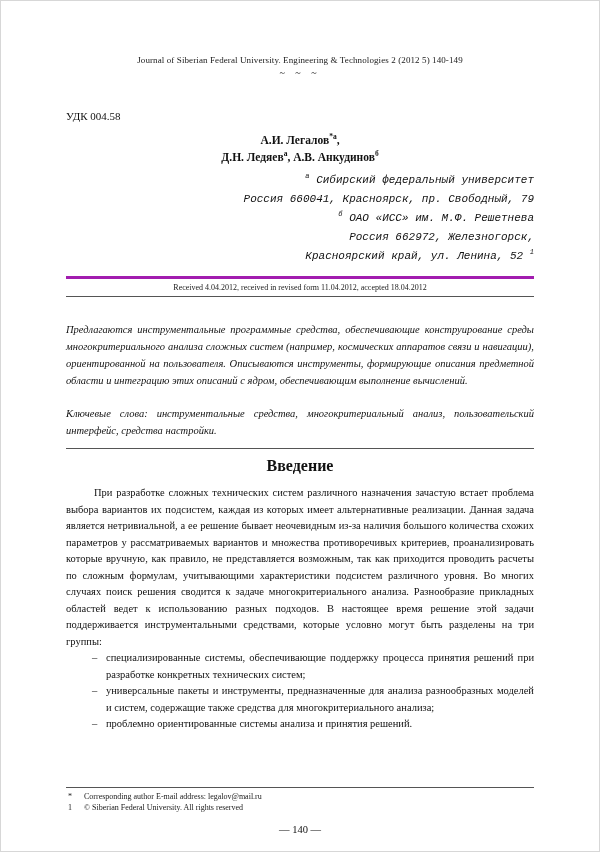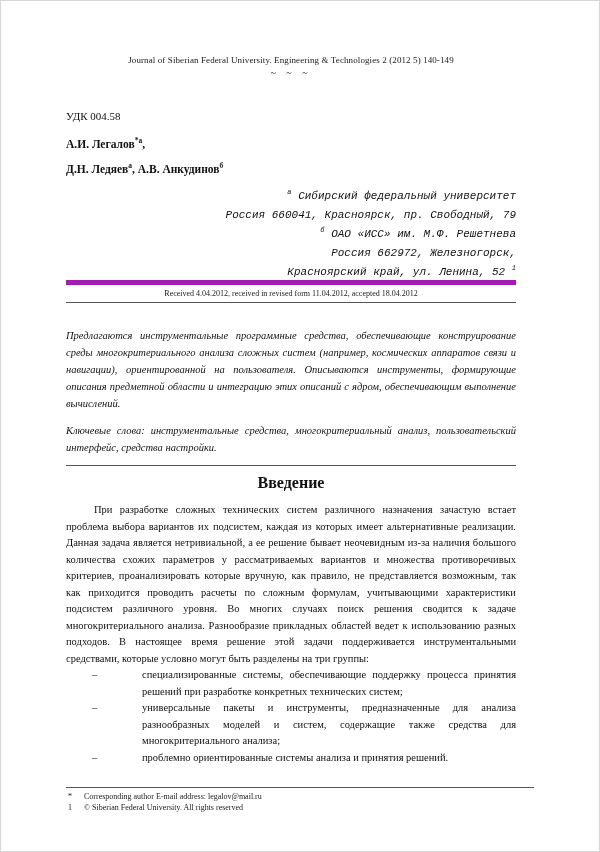--- a/index.html
+++ b/index.html
@@ -7,61 +7,62 @@
   body { font-family: "Liberation Serif", serif; color: #111; }
   .page {
     position: relative;
     width: 600px;
     height: 852px;
     margin: 0 auto;
     background: #ffffff;
     border: 1px solid #d7d7d7;
     overflow: hidden;
   }
-  .content { padding: 54px 83px 0 65px; }
+  .content { padding: 54px 65px 0 65px; }
 
   .journal-line { text-align: center; font-size: 9px; letter-spacing: 0.1px; color: #1a1a1a; }
   .tilde-line { text-align: center; font-size: 10px; letter-spacing: 4px; color: #1a1a1a; margin-top: 2px; }
 
   .udc { margin-top: 32px; font-size: 11px; }
 
   .title { margin-top: 14px; font-size: 14px; font-weight: bold; line-height: 26px; max-width: 430px; }
 
-  .authors { margin-top: 8px; text-align: left; font-weight: bold; font-size: 11.5px; line-height: 22px; }
+  .authors { margin-top: 8px; text-align: center; font-weight: bold; font-size: 11.5px; line-height: 13px; }
   .authors sup { font-size: 7.5px; font-weight: bold; }
 
   .affiliations { margin-top: 5px; text-align: right; font-style: italic; font-size: 11px; line-height: 15.5px; font-family: Liberation Mono, monospace; }
   .affiliations sup { font-size: 7px; }
 
   .received-block {
-    border-top: 5px solid #a21caf;
+    margin-top: 12px;
+    border-top: 3px solid #a21caf;
     border-bottom: 1px solid #555;
     padding: 4px 0;
   }
   .received-text { text-align: center; font-size: 8px; color: #1a1a1a; }
 
   .abstract { margin-top: 24px; font-style: italic; font-size: 10.5px; line-height: 17px; text-align: justify; }
-  .keywords { margin-top: 10px; font-style: italic; font-size: 10.5px; line-height: 17px; text-align: justify; }
+  .keywords { margin-top: 16px; font-style: italic; font-size: 10.5px; line-height: 17px; text-align: justify; }
 
   .divider { margin-top: 9px; border: none; border-top: 1px solid #555; height: 0; }
 
   .section-title { margin-top: 8px; text-align: center; font-weight: bold; font-size: 16px; }
 
   .body-par {
     margin-top: 10px;
     font-size: 10.5px;
     line-height: 16.5px;
     text-align: justify;
     text-indent: 28px;
   }
 
   .bullet-list { margin-top: 0; }
   .bullet-item { display: flex; font-size: 10.5px; line-height: 16.5px; }
   .bullet-marker { width: 14px; margin-left: 26px; flex: none; }
-  .bullet-text { flex: 1; text-align: justify; margin-left: 36px; }
+  .bullet-text { flex: 1; text-align: justify; }
 
   .footer { position: absolute; left: 65px; right: 65px; bottom: 38px; }
   .footnote-rule { border-top: 1px solid #555; margin-bottom: 3px; }
   .footnote { display: flex; font-size: 8px; line-height: 11px; color: #1a1a1a; }
   .fn-marker { width: 18px; flex: none; padding-left: 2px; }
   .fn-text { flex: 1; }
 
   .page-number {
     position: absolute;
     left: 0; right: 0;
@@ -131,13 +132,14 @@
     <div class="footnote">
       <span class="fn-marker">*</span>
       <span class="fn-text">Corresponding author E-mail address: legalov@mail.ru</span>
     </div>
     <div class="footnote">
       <span class="fn-marker">1</span>
       <span class="fn-text">© Siberian Federal University. All rights reserved</span>
     </div>
   </div>
 
+  <div class="page-number">— 140 —</div>
 </div>
 
 </body></html>

